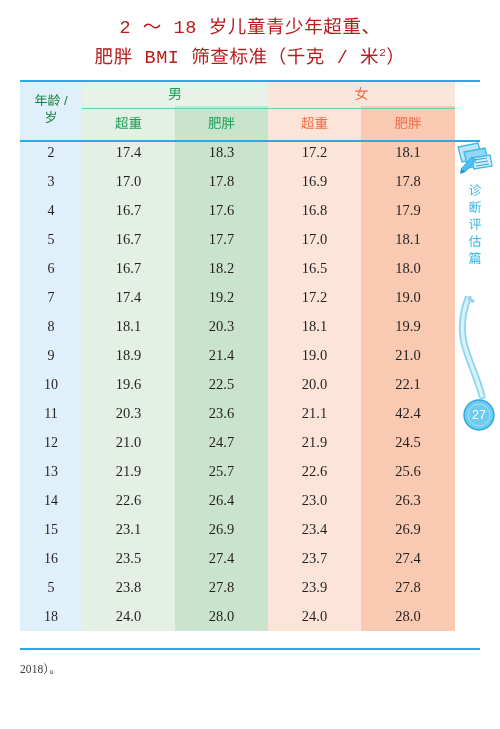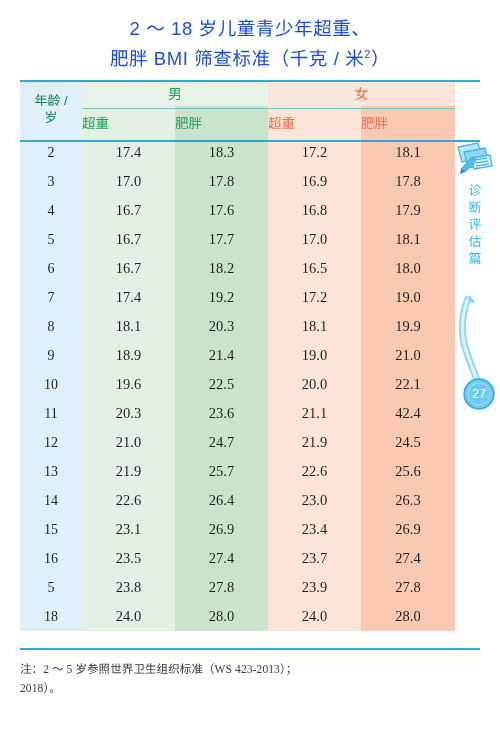--- a/index.html
+++ b/index.html
@@ -16,24 +16,24 @@
     position: relative;
     overflow: hidden;
   }
 
   
   .title-block {
     padding-top: 14px;
     text-align: center;
   }
   .title-line {
-    font-family: Liberation Sans, sans-serif;
+    font-family: Liberation Mono, monospace;
     font-size: 18.5px;
     letter-spacing: 0.6px;
-    color: #1d4ed8;
+    color: #b91c1c;
     line-height: 30px;
     white-space: nowrap;
   }
   .title-line sup {
     font-size: 11px;
     vertical-align: super;
     line-height: 0;
   }
 
   
@@ -104,21 +104,21 @@
     text-align: center;
     height: 26px;
     vertical-align: middle;
   }
   .hd-grp.m { color: #22a05a; }
   .hd-grp.f { color: #ef6f4a; }
 
   .hd-sub {
     font-family: "Liberation Sans", "DejaVu Sans", sans-serif;
     font-size: 13.5px;
-    text-align: left;
+    text-align: center;
     height: 32px;
     vertical-align: middle;
   }
   .hd-sub.m { color: #22a05a; }
   .hd-sub.f { color: #ef6f4a; }
 
   .sub-divider {
     position: absolute;
     left: 62px;
     top: 28px;
@@ -172,21 +172,21 @@
   .ribbon {
     position: absolute;
     left: 452px;
     top: 296px;
     width: 48px;
     height: 110px;
   }
   .page-badge {
     position: absolute;
     left: 463px;
-    top: 378px;
+    top: 399px;
     width: 32px;
     height: 32px;
   }
   .page-badge .num {
     position: absolute;
     left: 0; top: 0; width: 32px; height: 32px;
     display: flex; align-items: center; justify-content: center;
     font-family: "Liberation Sans", "DejaVu Sans", sans-serif;
     font-size: 12.5px;
     color: #ffffff;
@@ -350,21 +350,20 @@
           <td class="cell c-m-ow">24.0</td>
           <td class="cell c-m-ob">28.0</td>
           <td class="cell c-f-ow">24.0</td>
           <td class="cell c-f-ob">28.0</td>
         </tr>
       </tbody>
   </table>
 </div>
 
 <div class="footnote">
-  <div>注：2 ～ 5 岁参照世界卫生组织标准（WS 423-2013）；</div>
   <div>2018）。</div>
 </div>
 
 <div class="side-tab">
   <svg class="side-icon" viewBox="0 0 44 40">
     <g stroke="#3fb8ea" stroke-width="1.3" fill="#bfe6f7">
       <path d="M6 9 L26 5 L30 20 L10 24 Z"></path>
       <path d="M12 14 L33 10 L37 26 L16 30 Z" fill="#8fd6f2"></path>
       <path d="M20 20 L38 17 L40 28 L22 31 Z" fill="#d8f0fb"></path>
     </g>

